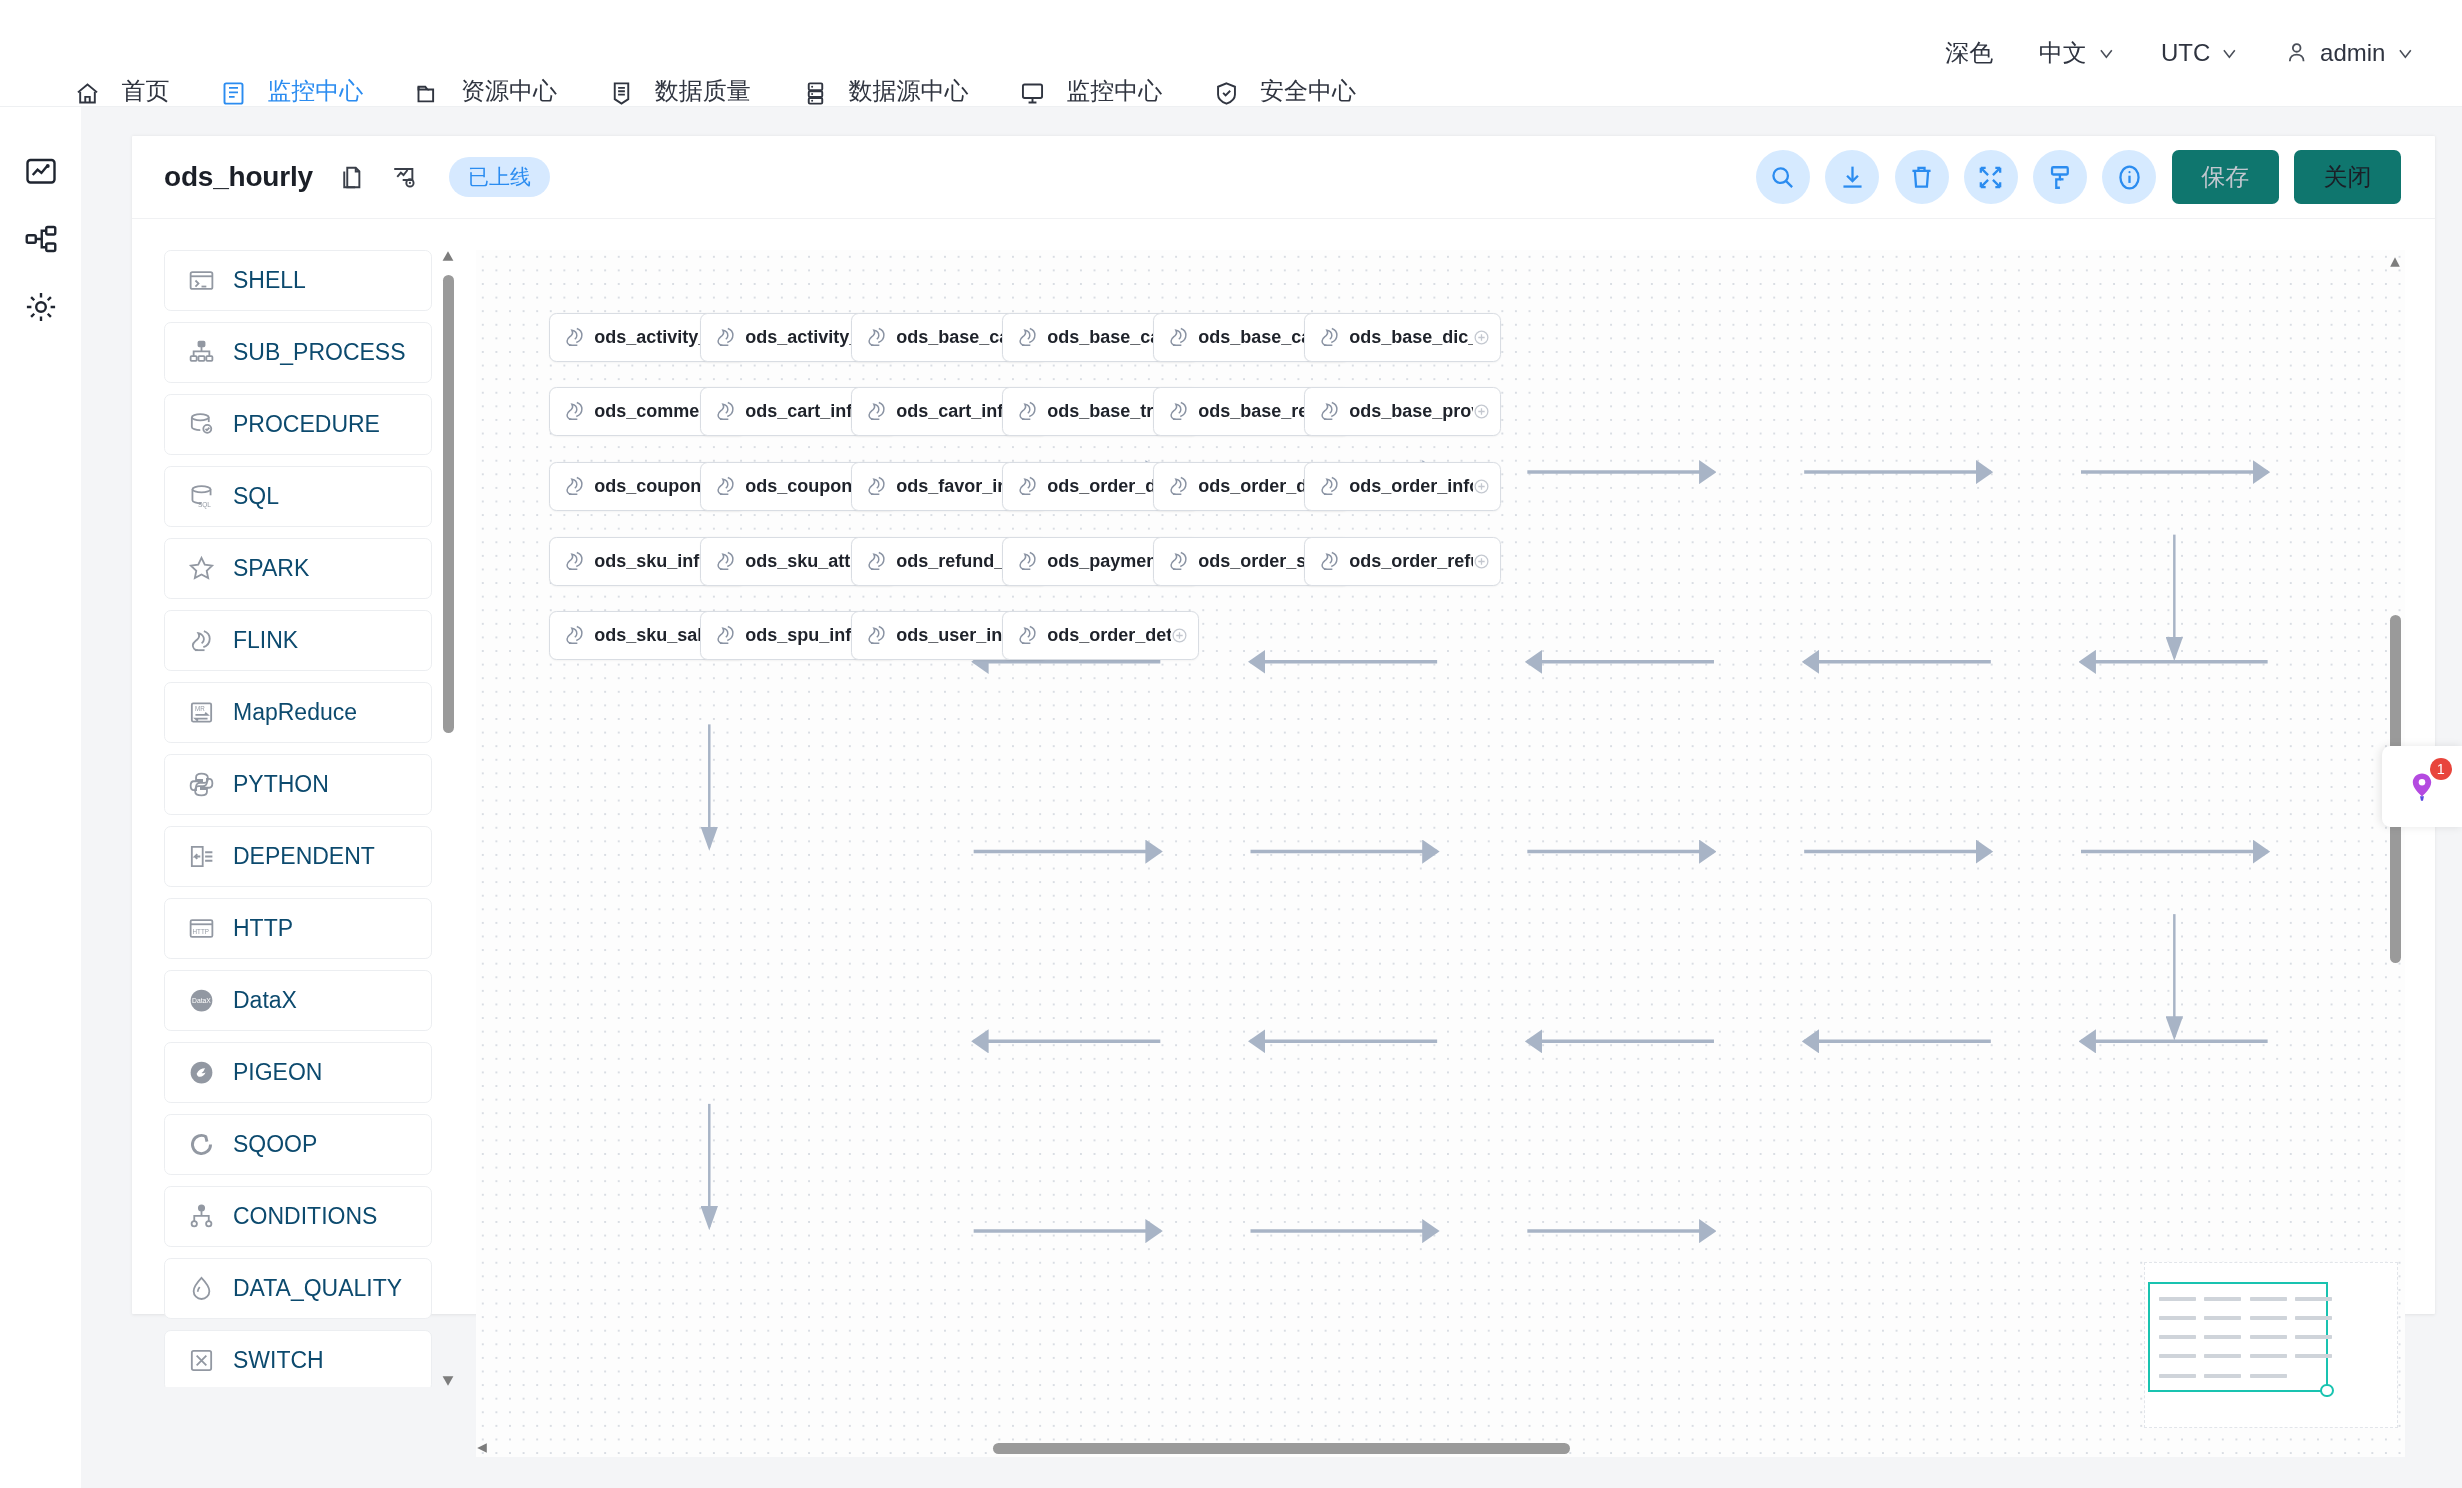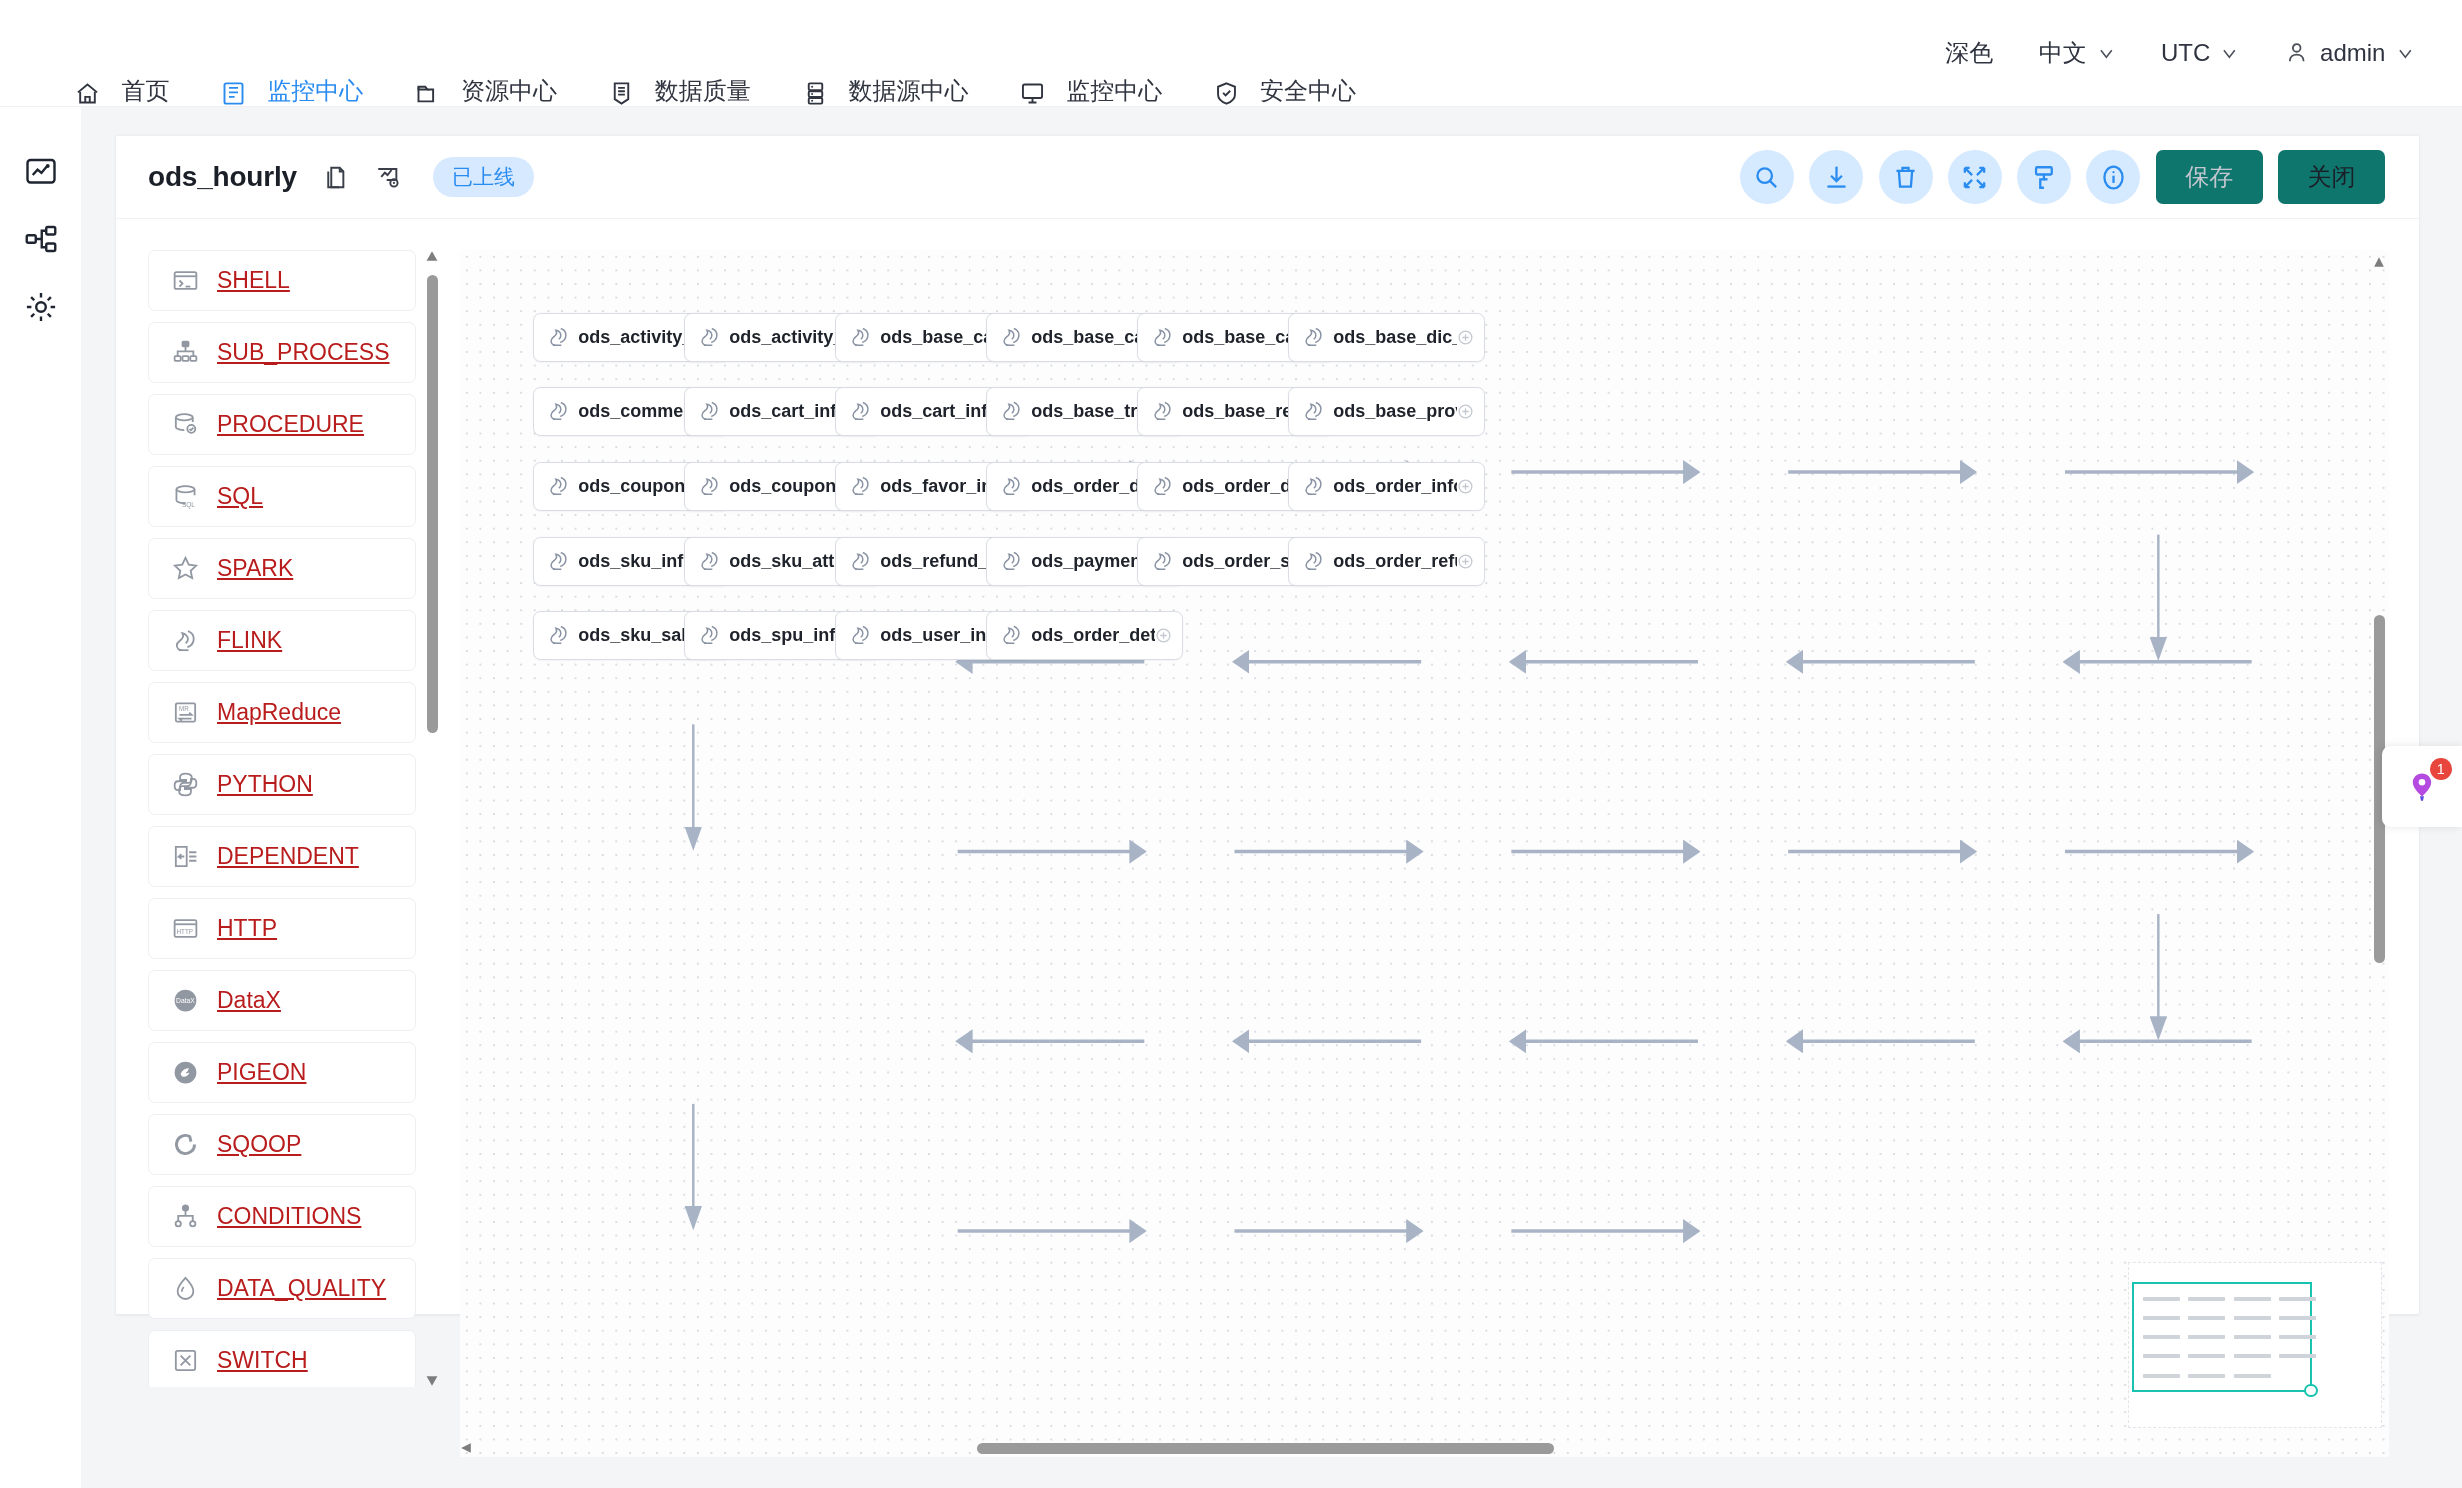--- a/index.html
+++ b/index.html
@@ -55,21 +55,21 @@
   }
   .rail-btn {
     width: 61px; height: 61px; border-radius: 8.5px;
     display: flex; align-items: center; justify-content: center;
     cursor: pointer;
   }
   .rail-btn svg { width: 36px; height: 36px; display:block; }
 
   
   .card {
-    position: absolute; left: 116px; top: 136px;
+    position: absolute; left: 132px; top: 136px;
     width: 2303px; height: 1178px;
     background: #fff; border-radius: 1px;
     box-shadow: 0 0.8px 3.4px rgba(0,0,0,.08);
   }
 
   
   .card-head {
     height: 83px; display: flex; align-items: center;
     padding: 0 34px 0 32px; border-bottom: 0.8px solid #f0f1f3;
   }
@@ -111,21 +111,21 @@
   .pal-scroll {
     height: 1137px; width: 290px; overflow: hidden; position: relative;
   }
   .pal-item {
     height: 61px; width: 268px; margin-bottom: 11px;
     border: 0.8px solid #eceef1; border-radius: 6.8px;
     display: flex; align-items: center; gap: 17px;
     padding-left: 22px; cursor: pointer; background: #fff;
   }
   .pal-item svg, .pal-item .gi { width: 29px; height: 29px; flex:none; display:block; }
-  .pal-label { font-size: 23px; color: #b91c1c; white-space: nowrap; text-decoration: underline; }
+  .pal-label { font-size: 23px; color: #0c4a6e; white-space: nowrap; }
   .pal-track {
     position: absolute; right: 0; top: 30.5px; width: 12px; height: 1137px;
   }
   .pal-arrow-up, .pal-arrow-dn {
     position: absolute; left: 0; width: 12px; height: 12px; cursor: pointer;
   }
   .pal-arrow-up { top: 0; }
   .pal-arrow-dn { bottom: 0; }
   .pal-thumb {
     position: absolute; left: 0.8px; top: 25.4px; width: 11px; height: 458px;

